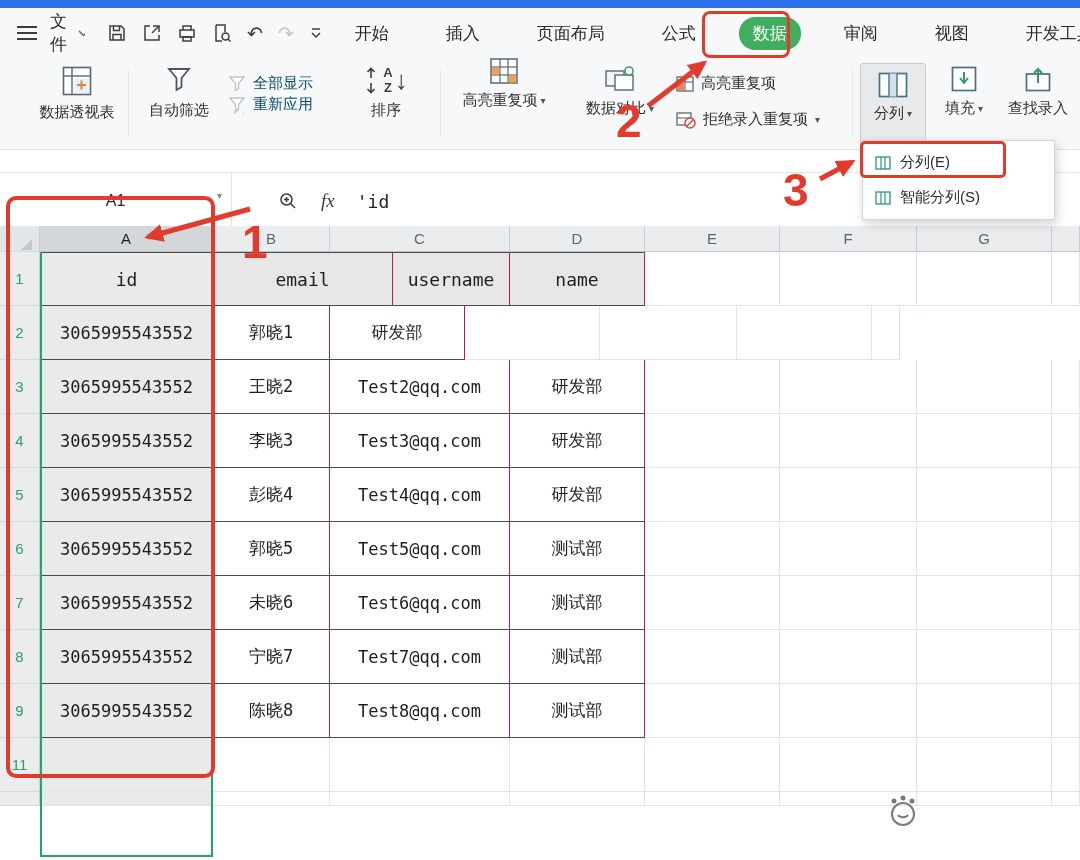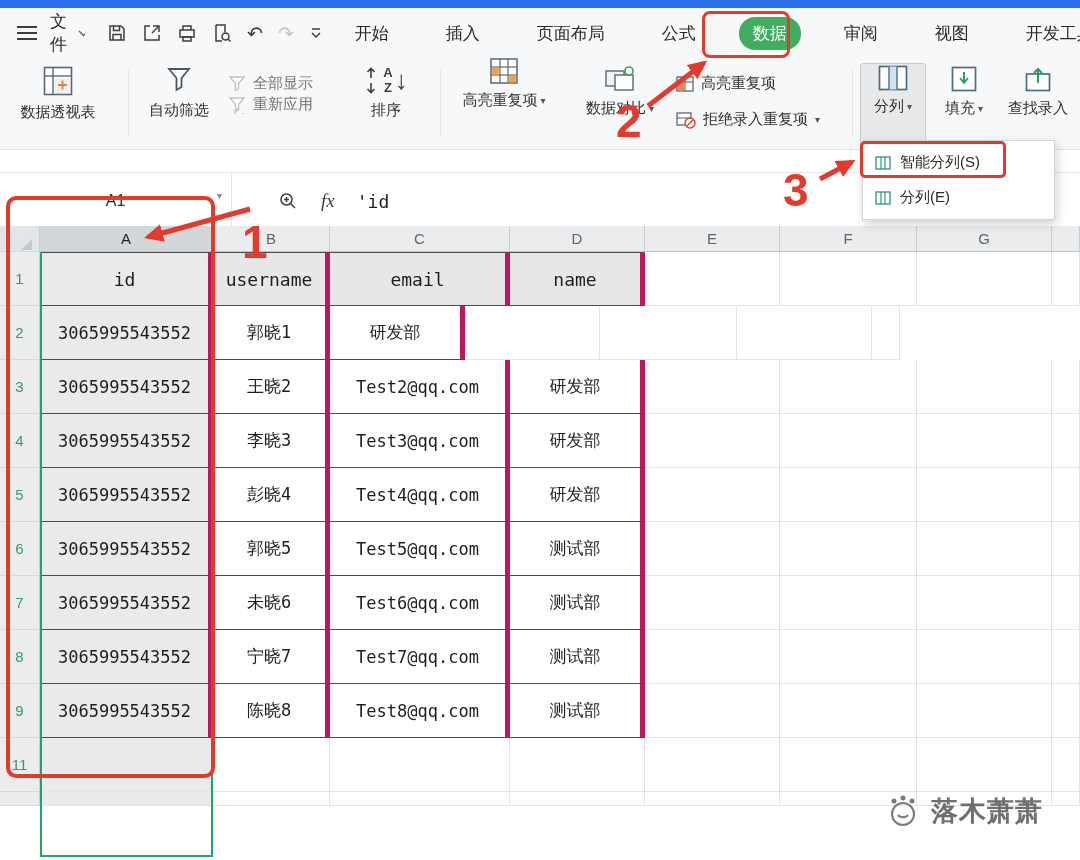--- a/index.html
+++ b/index.html
@@ -18,24 +18,24 @@
 .glyph.dis{color:#c3c5c7}
 .tabs{display:flex;gap:29px;margin-left:18px;align-items:center}
 .tab{padding:5px 14px;font-size:17px;color:#2a2a2a;border-radius:16px;cursor:pointer;white-space:nowrap}
 .tab.active{background:#3fae5f;color:#fff}
 
 
 #ribbon{position:absolute;left:0;top:58px;width:100%;height:92px;background:#f7f8f9;border-bottom:1px solid #e0e2e4}
 .rbtn{position:absolute;display:flex;flex-direction:column;align-items:center;gap:7px;font-size:15px;color:#2f2f2f;cursor:pointer;text-align:center}
 .rlbl{display:flex;align-items:center;gap:3px;white-space:nowrap}
 .rsmall{position:absolute;display:flex;align-items:center;gap:7px;font-size:15px;color:#2f2f2f;cursor:pointer;white-space:nowrap}
-.dis2{color:#737373}
+.dis2{color:#0c4a6e}
 .caret{font-size:10px;color:#555;line-height:1}
 .rsep{position:absolute;top:12px;width:1px;height:66px;background:#e2e4e6}
-#splitbtn{left:860px;top:5px;width:66px;height:82px;background:#e7e9ea;border:1px solid #c9cbcd;border-radius:3px;padding-top:1px;gap:6px}
+#splitbtn{left:860px;top:5px;width:66px;height:82px;background:#e7e9ea;border:1px solid #c9cbcd;border-radius:3px;padding-top:8px;gap:6px}
 .sortico{display:flex;align-items:flex-end;gap:5px}
 .minisort{display:flex;flex-direction:column;gap:3px}
 .bigsort{display:flex;align-items:center;gap:2px}
 .azcol{display:flex;flex-direction:column;line-height:1;font-size:13px;font-weight:bold;color:#3c3c3c;gap:2px}
 .azarr{font-size:26px;color:#3c3c3c;line-height:.8}
 
 
 #splitmenu{position:absolute;left:862px;top:140px;width:193px;background:#fff;border:1px solid #d2d4d6;box-shadow:2px 4px 10px rgba(0,0,0,.18);z-index:30;padding:4px 0}
 .mitem{display:flex;align-items:center;gap:9px;height:35px;padding:0 12px;font-size:15px;color:#2a2a2a;cursor:pointer}
 
@@ -50,21 +50,21 @@
 
 #sheet{position:absolute;left:0;top:226px;width:100%;height:634px;background:#fff}
 .shrow{display:flex;height:54px}
 .chrow{height:26px}
 .gut{width:40px;background:#eaecee;border-right:1px solid #c9cdd1;border-bottom:1px solid #d5d9dd;display:flex;align-items:center;justify-content:center;font-size:15px;color:#2f9e62;flex:none}
 .selall{background:#e3e6e8}
 .chc{background:#eaecee;border-right:1px solid #c9cdd1;border-bottom:1px solid #c0c4c8;display:flex;align-items:center;justify-content:center;font-size:15px;color:#5c6670;flex:none}
 .cornerTri{width:0;height:0;border-left:11px solid transparent;border-bottom:11px solid #c4c8cc;margin:12px 0 0 14px}
 .c{border-right:1px solid #e1e4e8;border-bottom:1px solid #e1e4e8;display:flex;align-items:center;justify-content:center;font-size:17px;color:#1e1e1e;font-family:"DejaVu Sans Mono","DejaVu Serif",monospace;flex:none;overflow:hidden}
 .wA{width:173px}.wB{width:117px}.wC{width:180px}.wD{width:135px}.wE{width:135px}.wF{width:137px}.wG{width:135px}.wX{width:28px}
-.tb{border-right:5px solid #be185d;border-bottom:1px solid #4c4c4c}
+.tb{border-right:1px solid #be185d;border-bottom:1px solid #4c4c4c}
 .tt{border-top:1px solid #4c4c4c}
 .tl{border-left:1px solid #4c4c4c}
 .hdr{background:#e7e7e7;font-size:18px}
 .selA{background:#e9eaea}
 .colAh{background:#d4d7d9;color:#1f1f1f}
 #colsel{position:absolute;left:40px;top:26px;width:173px;height:605px;border-left:2px solid #1fa565;border-right:2px solid #1fa565;border-bottom:2px solid #1fa565;pointer-events:none;z-index:6}
 
 
 .redbox{position:absolute;border:4px solid #e23a2d;border-radius:10px;z-index:55;pointer-events:none}
 #boxColA{left:6px;top:196px;width:209px;height:582px}
@@ -142,21 +142,21 @@
       <div class="tab">页面布局</div>
       <div class="tab">公式</div>
       <div class="tab active">数据</div>
       <div class="tab">审阅</div>
       <div class="tab">视图</div>
       <div class="tab">开发工具</div>
     </nav>
   </div>
 
   <div id="ribbon">
-    <div class="rbtn" style="left:0;top:8px;width:116px">
+    <div class="rbtn" style="left:19px;top:8px;width:116px">
       <svg width="30" height="30">
           <rect x="1.5" y="1.5" width="27" height="27" fill="#fff" stroke="#5b6770" stroke-width="1.6"></rect>
           <line x1="1.5" y1="10" x2="28.5" y2="10" stroke="#5b6770" stroke-width="1.4"></line>
           <line x1="10" y1="1.5" x2="10" y2="28.5" stroke="#5b6770" stroke-width="1.4"></line>
           <rect x="12" y="12" width="15" height="15" fill="#eaf1f7"></rect>
           <path d="M15 19h9M19.5 14.5v9" stroke="#e2833c" stroke-width="2" fill="none"></path>
         </svg>
       <span class="rlbl">数据透视表</span>
     </div>
     <div class="rsep" style="left:128px"></div>
@@ -306,22 +306,22 @@
       <div class="chc wD">D</div>
       <div class="chc wE">E</div>
       <div class="chc wF">F</div>
       <div class="chc wG">G</div>
       <div class="chc wX"></div>
     </div>
 
     <div class="shrow">
       <div class="gut">1</div>
       <div class="c wA tb tt tl hdr selA">id</div>
+      <div class="c wC tb tt hdr">email</div>
       <div class="c wB tb tt hdr">username</div>
-      <div class="c wC tb tt hdr">email</div>
       <div class="c wD tb tt hdr">name</div>
       <div class="c wE"></div>
         <div class="c wF"></div>
         <div class="c wG"></div>
         <div class="c wX"></div>
     </div>
 
     <div class="shrow">
       <div class="gut">2</div>
       <div class="c wA tb tl selA">3065995543552</div>
@@ -445,29 +445,29 @@
     <div id="colsel"></div>
   </div>
 
   <div id="splitmenu">
     <div class="mitem">
       <svg width="16" height="14">
           <rect x="1" y="1" width="14" height="12" fill="#fff" stroke="#2c9678" stroke-width="1.3"></rect>
           <line x1="6" y1="1" x2="6" y2="13" stroke="#2c9678" stroke-width="1.2"></line>
           <line x1="10" y1="1" x2="10" y2="13" stroke="#2c9678" stroke-width="1.2"></line>
         </svg>
-      <span>智能分列(S)</span>
+      <span>分列(E)</span>
     </div>
     <div class="mitem">
       <svg width="16" height="14">
           <rect x="1" y="1" width="14" height="12" fill="#fff" stroke="#2c9678" stroke-width="1.3"></rect>
           <line x1="6" y1="1" x2="6" y2="13" stroke="#2c9678" stroke-width="1.2"></line>
           <line x1="10" y1="1" x2="10" y2="13" stroke="#2c9678" stroke-width="1.2"></line>
         </svg>
-      <span>分列(E)</span>
+      <span>智能分列(S)</span>
     </div>
   </div>
 
   <div class="redbox" id="boxColA"></div>
   <div class="redbox" id="boxDataTab"></div>
   <div class="redbox" id="boxMenuItem"></div>
 
   <svg id="annos" width="1080" height="860" viewBox="0 0 1080 860">
     <defs>
       <marker id="ah" markerUnits="userSpaceOnUse" markerWidth="20" markerHeight="20" refX="15" refY="9" orient="auto">
@@ -483,16 +483,15 @@
   </svg>
 
   <div id="watermark">
     <svg width="38" height="38" viewBox="0 0 38 38" fill="none" stroke="#7a7a7a" stroke-width="2">
       <circle cx="19" cy="22" r="11"></circle>
       <circle cx="10" cy="9" r="2.5" fill="#7a7a7a" stroke="none"></circle>
       <circle cx="19" cy="6" r="2.5" fill="#7a7a7a" stroke="none"></circle>
       <circle cx="28" cy="9" r="2.5" fill="#7a7a7a" stroke="none"></circle>
       <path d="M14 23c2 3 8 3 10 0"></path>
     </svg>
-    <span id="wmtext">落木萧萧</span>
   </div>
 
 </div>
 
 </body></html>

